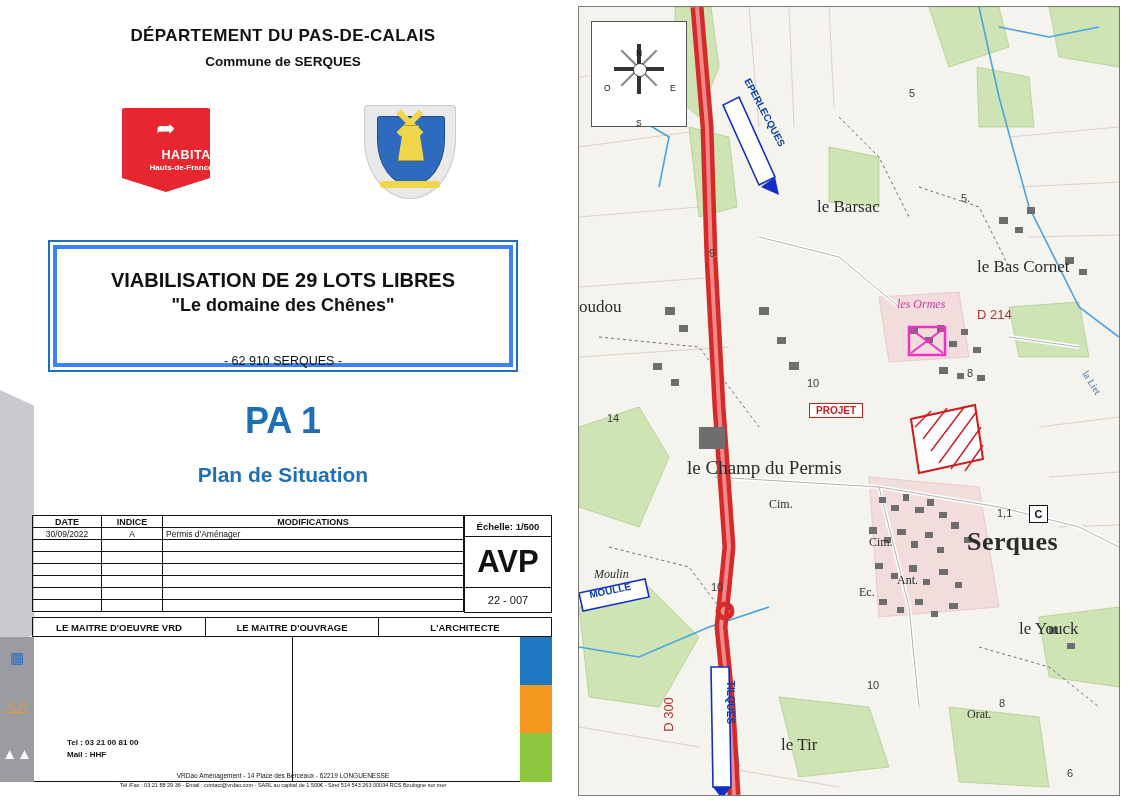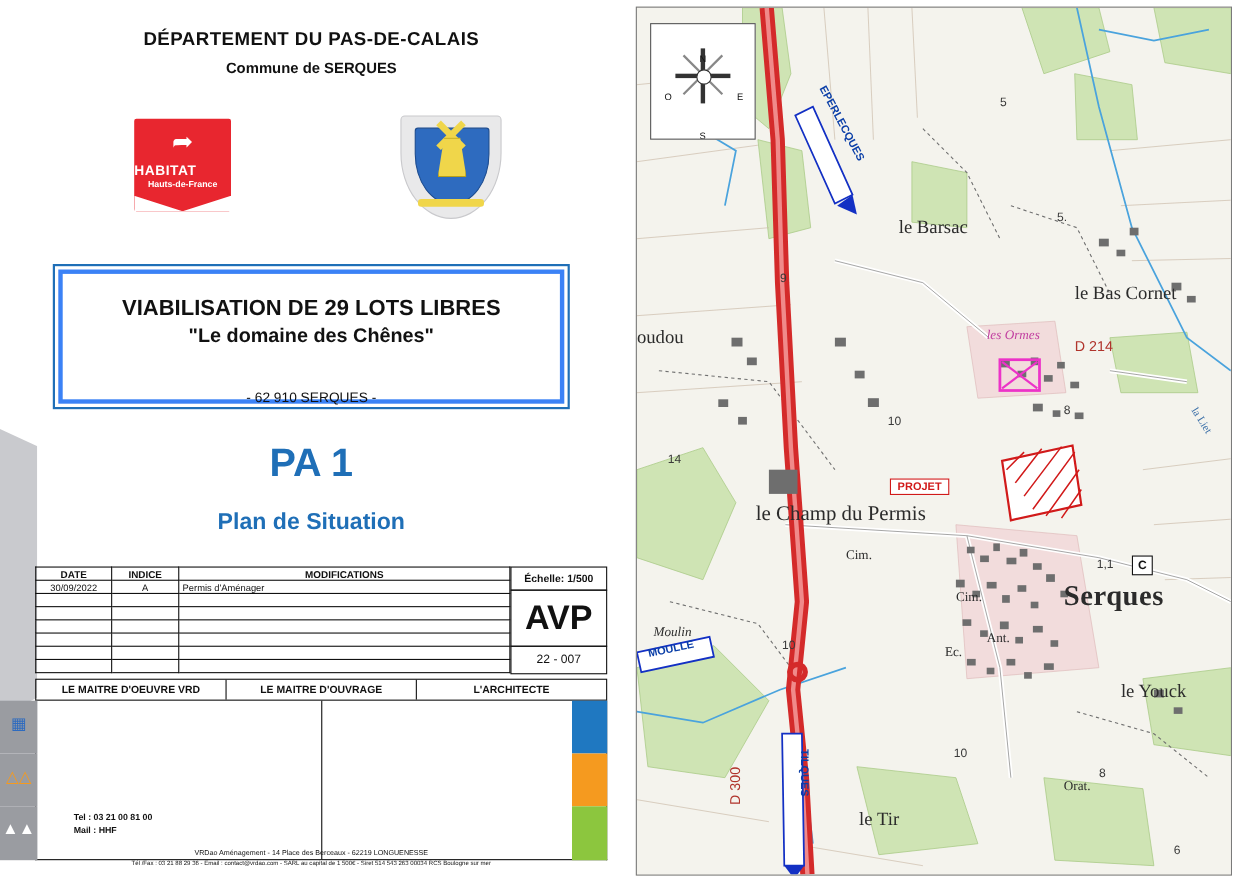--- a/index.html
+++ b/index.html
@@ -8,22 +8,22 @@
 
   
   .left{position:relative;width:566px;height:800px;background:#fff;}
   .dept{position:absolute;top:26px;left:0;width:566px;text-align:center;font-size:17px;font-weight:bold;letter-spacing:.4px;color:#111;}
   .commune{position:absolute;top:54px;left:0;width:566px;text-align:center;font-size:13.5px;font-weight:bold;color:#111;}
 
   
   .habitat{position:absolute;top:108px;left:122px;width:88px;height:84px;background:#e8262f;
            border-radius:2px;color:#fff;}
   .habitat .bird{position:absolute;top:9px;left:0;width:88px;text-align:center;font-size:23px;line-height:23px;}
-  .habitat .t1{position:absolute;top:40px;left:0;width:96px;text-align:left;font-size:12.5px;font-weight:bold;letter-spacing:.5px;}
-  .habitat .t2{position:absolute;top:55px;left:0;width:88px;text-align:center;font-size:8px;font-weight:bold;}
+  .habitat .t1{position:absolute;top:40px;left:0;width:96px;text-align:right;font-size:12.5px;font-weight:bold;letter-spacing:.5px;}
+  .habitat .t2{position:absolute;top:55px;left:0;width:88px;text-align:center;font-size:8px;font-weight:bold;padding-left:15px;}
   .habitat .notch{position:absolute;bottom:0;left:0;width:88px;height:14px;background:#fff;
            clip-path:polygon(0 100%,0 0,50% 100%,100% 0,100% 100%);}
 
   
   .blason{position:absolute;top:105px;left:364px;width:92px;height:94px;}
   .blason .outer{position:absolute;inset:0;background:#e9e9ea;border:1px solid #c9c9cc;
         border-radius:4px 4px 46px 46px/4px 4px 60px 60px;}
   .blason .inner{position:absolute;top:11px;left:13px;width:66px;height:68px;background:#2e6bbf;
         border:1px solid #1d4c8f;border-radius:3px 3px 34px 34px/3px 3px 46px 46px;}
   .blason .mill{position:absolute;top:20px;left:34px;width:24px;height:34px;background:#f0d64a;
@@ -447,17 +447,17 @@
       <div class="label num-gray" style="top:672px;left:288px;">10</div>
       <div class="label num-gray" style="top:690px;left:420px;">8</div>
       <div class="label num-gray" style="top:760px;left:488px;">6</div>
       <div class="label num-gray" style="top:500px;left:418px;">1,1</div>
       <div class="cbadge" style="top:498px;left:450px;">C</div>
 
       <div class="roadlabel" style="top:100px;left:148px;transform:rotate(62deg);">EPERLECQUES</div>
       <div class="roadlabel" style="top:578px;left:10px;transform:rotate(-12deg);">MOULLE</div>
       <div class="roadlabel" style="top:690px;left:130px;transform:rotate(90deg);">TILQUES</div>
 
-      <div class="projet" style="top:396px;left:230px;margin-top:32px;">PROJET</div>
+      <div class="projet" style="top:396px;left:230px;">PROJET</div>
     </div>
   </div>
 
 </div>
 
 </body></html>

